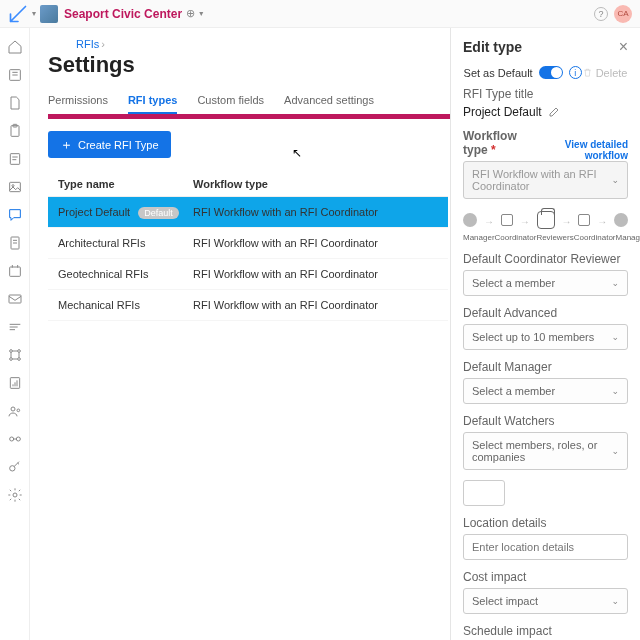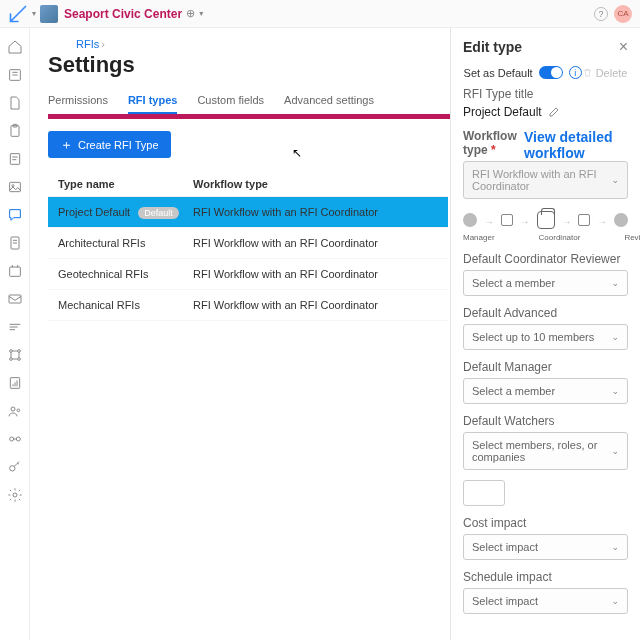--- a/index.html
+++ b/index.html
@@ -50,34 +50,34 @@
   .info-i { width: 13px; height: 13px; border-radius: 50%; border: 1px solid #1473e6; color: #1473e6; font-size: 9px; display: flex; align-items: center; justify-content: center; }
   .delete-link { display: flex; align-items: center; gap: 3px; color: #bbb; font-size: 11px; cursor: default; }
   .delete-link svg { width: 11px; height: 11px; stroke: #bbb; fill: none; }
 
   .field-block { margin-bottom: 10px; }
   .field-label { font-size: 12px; color: #666; margin-bottom: 4px; display: block; }
   .field-label .req { color: #d32f2f; }
   .field-title-row { display: flex; align-items: center; gap: 6px; font-size: 12px; color: #222; }
   .field-title-row svg { width: 12px; height: 12px; stroke: #666; fill: none; stroke-width: 1.5; }
   .wf-label-row { display: flex; justify-content: space-between; align-items: end; font-weight: bold; }
-  .wf-link { font-size: 14px; color: #1473e6; cursor: pointer; }
+  .wf-link { font-size: 10px; color: #1473e6; cursor: pointer; text-align: right; }
   .select-box { width: 100%; border: 1px solid #ccc; background: #fdfdfd; border-radius: 3px; padding: 6px 8px; font-size: 11px; color: #666; display: flex; justify-content: space-between; align-items: center; cursor: pointer; }
   .select-box.disabled { background: #f5f5f5; color: #999; }
   .chev { font-size: 9px; color: #888; }
   .text-input { width: 100%; border: 1px solid #ccc; border-radius: 3px; padding: 6px 8px; font-size: 11px; color: #666; }
   .num-input { width: 42px; border: 1px solid #ccc; border-radius: 3px; padding: 6px; font-size: 11px; }
 
   .wf-diagram { display: flex; align-items: center; justify-content: space-between; margin: 12px 0 4px 0; }
   .wf-node { width: 14px; height: 14px; border-radius: 50%; background: #bbb; }
   .wf-node.square { border-radius: 2px; border: 1.5px solid #888; background: transparent; width: 12px; height: 12px; }
   .wf-node.multi { width: 18px; height: 18px; border: 1.5px solid #666; border-radius: 4px; background: #fff; position: relative; }
   .wf-node.multi::before { content: ""; position: absolute; top: -4px; left: 3px; width: 12px; height: 6px; border: 1.5px solid #666; border-bottom: none; border-radius: 3px 3px 0 0; }
   .wf-arrow { font-size: 10px; color: #bbb; margin: 0 -2px; align-self: flex-start; margin-top: 4px; }
-  .wf-labels { display: flex; justify-content: space-between; font-size: 8px; color: #666; margin-bottom: 10px; gap: 44px; }
+  .wf-labels { display: flex; justify-content: space-between; font-size: 8px; color: #666; margin-bottom: 10px; }
   .wf-labels span { flex: 1; text-align: center; }
 
   .cursor-ptr { position: absolute; left: 292px; top: 146px; font-size: 12px; color: #000; pointer-events: none; }
 
   ::-webkit-scrollbar { width: 6px; }
   ::-webkit-scrollbar-thumb { background: #ddd; border-radius: 3px; }
 </style>
 </head>
 <body>
 
@@ -339,20 +339,24 @@
     <div class="select-box">
         <span>Select members, roles, or companies</span>
         <span class="chev">⌄</span>
       </div>
   </div>
 
   <div class="field-block">
     <input class="num-input" type="text" style="">
   </div>
 
+  <div class="field-block">
+    <span class="field-label">Location details</span>
+    <input class="text-input" type="text" placeholder="Enter location details" style="">
+  </div>
 
   <div class="field-block">
     <span class="field-label">Cost impact</span>
     <div class="select-box">
         <span>Select impact</span>
         <span class="chev">⌄</span>
       </div>
   </div>
 
   <div class="field-block">

